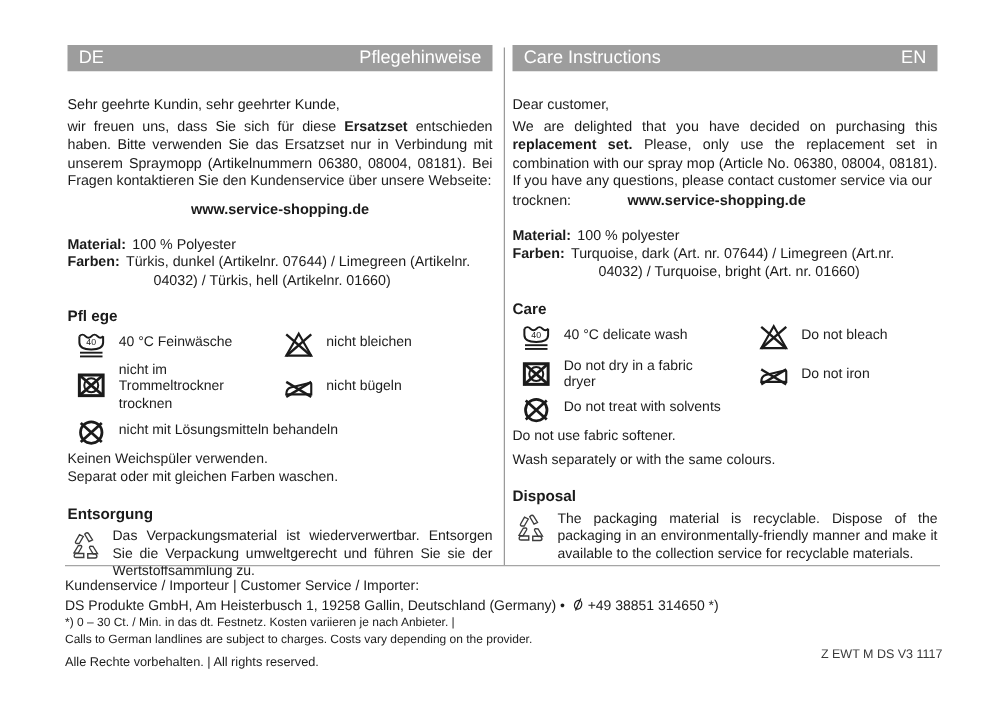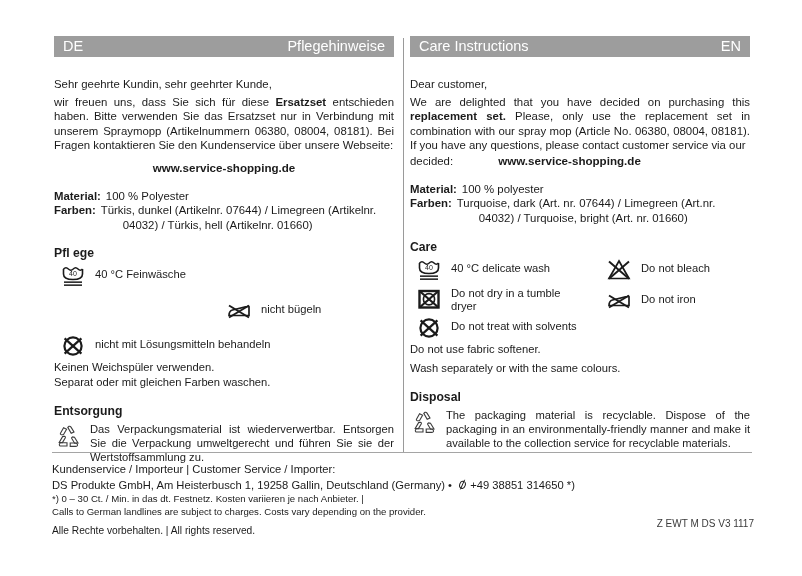--- a/index.html
+++ b/index.html
@@ -236,21 +236,42 @@
               <path d="M3.5 5 L3.5 10 Q3.5 15.5 13 15.5 Q22.5 15.5 22.5 10 L22.5 5" fill="none" stroke="#1b1b1b" stroke-width="1.6"></path>
               <path d="M3.5 5 Q6 2.4 8.4 5 Q10.8 7.4 13.2 5 Q15.6 2.4 18 5 Q20.3 7.4 22.5 5" fill="none" stroke="#1b1b1b" stroke-width="1.5"></path>
               <text x="13" y="12.4" font-family="Liberation Sans, sans-serif" font-size="7" text-anchor="middle" fill="#1b1b1b">40</text>
               <rect x="4" y="17.4" width="18" height="1.5" fill="#1b1b1b"></rect>
               <rect x="4" y="20.4" width="18" height="1.5" fill="#1b1b1b"></rect>
             </svg>
           </span>
           <span class="care-txt">40 °C Feinwäsche</span>
         </div>
 
-
+        <div class="care-item" style="left:172px; top:0px;">
+          <span class="care-ico">
+            <svg viewBox="0 0 26 24" width="26" height="24">
+              <path d="M13 3 L23 20.5 L3 20.5 Z" fill="none" stroke="#1b1b1b" stroke-width="1.7"></path>
+              <path d="M3 3.5 L23 20.8" stroke="#1b1b1b" stroke-width="1.9"></path>
+              <path d="M23 3.5 L3 20.8" stroke="#1b1b1b" stroke-width="1.9"></path>
+            </svg>
+          </span>
+          <span class="care-txt">nicht bleichen</span>
+        </div>
+
+        <div class="care-item" style="left:6px; top:26px;">
+          <span class="care-ico" style="margin-top:6px;">
+            <svg viewBox="0 0 26 24" width="26" height="24">
+              <rect x="3.5" y="4" width="19" height="16.5" fill="none" stroke="#1b1b1b" stroke-width="2.4"></rect>
+              <circle cx="13" cy="12.25" r="5.6" fill="none" stroke="#1b1b1b" stroke-width="1.6"></circle>
+              <path d="M3.5 4 L22.5 20.5" stroke="#1b1b1b" stroke-width="2.2"></path>
+              <path d="M22.5 4 L3.5 20.5" stroke="#1b1b1b" stroke-width="2.2"></path>
+            </svg>
+          </span>
+          <span class="care-txt two"><span>nicht im</span><br><span>Trommeltrockner</span><br><span>trocknen</span></span>
+        </div>
 
         <div class="care-item" style="left:172px; top:35px;">
           <span class="care-ico">
             <svg viewBox="0 0 26 24" width="26" height="24">
               <path d="M3 16.5 L23 16.5 L23 8 Q23 7 21.5 7.4 L6.5 11 Q3 12 3 16.5 Z" fill="none" stroke="#1b1b1b" stroke-width="1.7"></path>
               <path d="M3 6.5 L23 18.5" stroke="#1b1b1b" stroke-width="1.9"></path>
               <path d="M23 6.5 L3 18.5" stroke="#1b1b1b" stroke-width="1.9"></path>
             </svg>
           </span>
           <span class="care-txt">nicht bügeln</span>
@@ -296,21 +317,21 @@
 
       <div class="hdr hdr-en">
         <span class="ttl">Care Instructions</span>
         <span class="lbl">EN</span>
       </div>
 
       <div class="body-txt">
         <div class="greet">Dear customer,</div>
         <div class="just"><span>We are delighted that you have decided on purchasing this </span><b>replacement set.</b><span> Please, only use the replacement set in combination with our spray mop (Article No. 06380, 08004, 08181). If you have any questions, please contact customer service via our</span></div>
         <div class="website-row">
-          <span>decided:</span>
+          <span>trocknen:</span>
           <span class="url">www.service-shopping.de</span>
         </div>
       </div>
 
       <div class="spec">
         <div class="spec-row">
           <span class="spec-key">Material:</span>
           <span class="spec-val">100 % polyester</span>
         </div>
         <div class="spec-row">
@@ -352,21 +373,21 @@
 
         <div class="care-item" style="left:6px; top:27px;">
           <span class="care-ico" style="margin-top:2px;">
             <svg viewBox="0 0 26 24" width="26" height="24">
               <rect x="3.5" y="4" width="19" height="16.5" fill="none" stroke="#1b1b1b" stroke-width="2.4"></rect>
               <circle cx="13" cy="12.25" r="5.6" fill="none" stroke="#1b1b1b" stroke-width="1.6"></circle>
               <path d="M3.5 4 L22.5 20.5" stroke="#1b1b1b" stroke-width="2.2"></path>
               <path d="M22.5 4 L3.5 20.5" stroke="#1b1b1b" stroke-width="2.2"></path>
             </svg>
           </span>
-          <span class="care-txt two" style="padding-top:2px;"><span>Do not dry in a tumble</span><br><span>dryer</span></span>
+          <span class="care-txt two" style="padding-top:2px;"><span>Do not dry in a fabric</span><br><span>dryer</span></span>
         </div>
 
         <div class="care-item" style="left:196px; top:31px;">
           <span class="care-ico">
             <svg viewBox="0 0 26 24" width="26" height="24">
               <path d="M3 16.5 L23 16.5 L23 8 Q23 7 21.5 7.4 L6.5 11 Q3 12 3 16.5 Z" fill="none" stroke="#1b1b1b" stroke-width="1.7"></path>
               <path d="M3 6.5 L23 18.5" stroke="#1b1b1b" stroke-width="1.9"></path>
               <path d="M23 6.5 L3 18.5" stroke="#1b1b1b" stroke-width="1.9"></path>
             </svg>
           </span>

